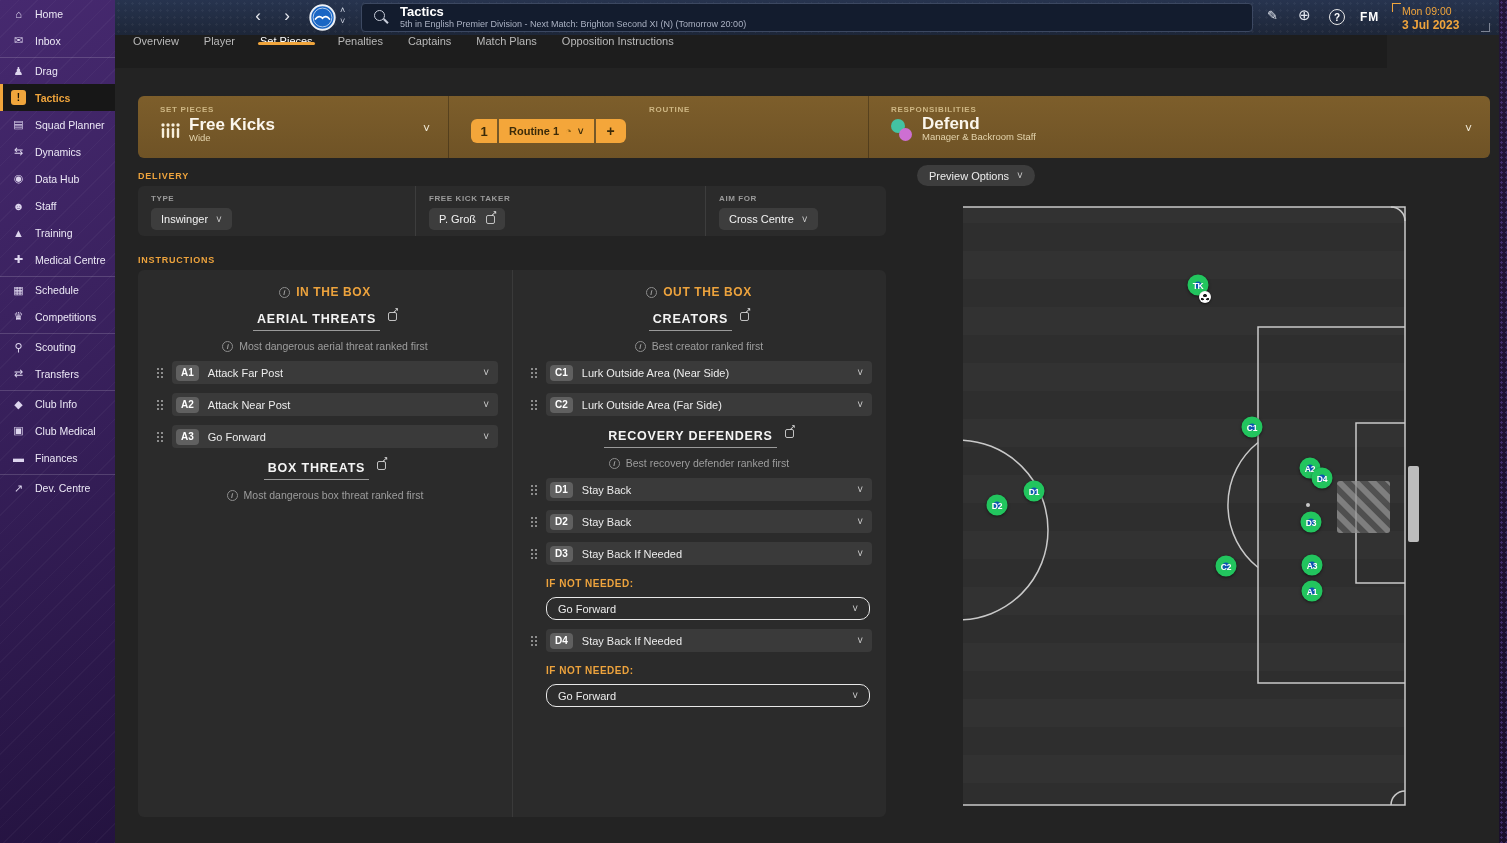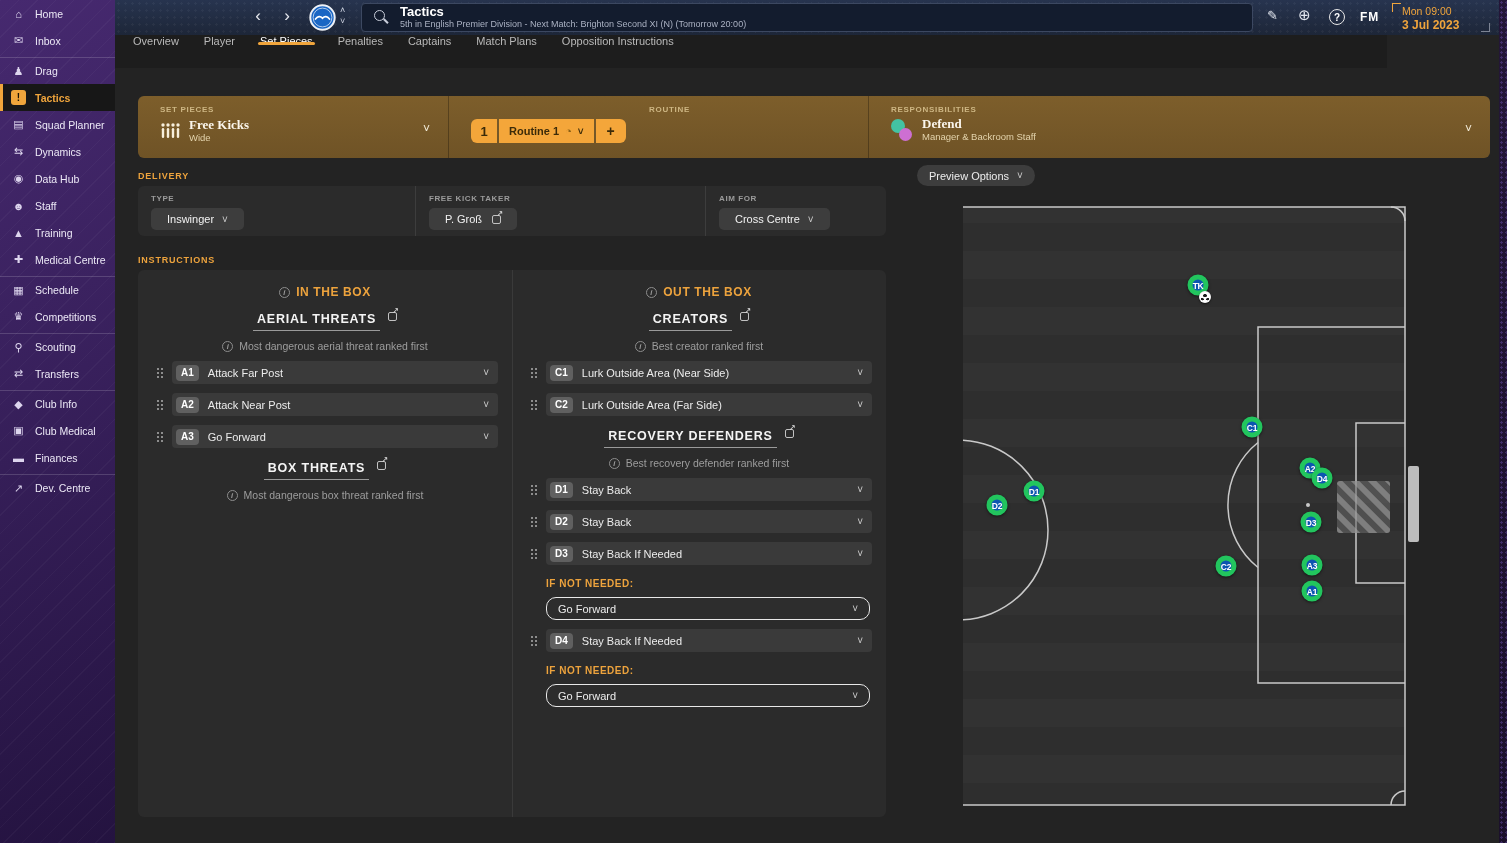--- a/index.html
+++ b/index.html
@@ -52,21 +52,21 @@
   .spbar { position:absolute; left:138px; top:96px; width:1352px; height:62px; border-radius:6px; display:flex;
     background:linear-gradient(#7d5e2b,#6f5326); }
   .sp-sec { position:relative; padding:9px 0 0 22px; }
   .sp-sec + .sp-sec { border-left:1px solid rgba(0,0,0,.28); }
   .sp-label { font-size:8px; font-weight:bold; letter-spacing:.7px; color:#cdb683; }
   .sec-pieces { width:310px; cursor:pointer; }
   .sec-scenario { width:304px; }
   .sec-routine { width:420px;text-align:center; }
   .sec-resp { flex:1; cursor:pointer; }
   .sp-main { display:flex; align-items:center; gap:9px; margin-top:4px; }
-  .sp-name { font-size:13px; font-weight:bold; color:#fbf6ec; line-height:14px;font-family:Liberation Serif, serif; }
+  .sp-name { font-size:17px; font-weight:bold; color:#fbf6ec; line-height:14px; }
   .sp-sub { font-size:9.5px; color:#e3d3ac; line-height:11px; }
   .sp-chev { position:absolute; right:18px; top:26px; color:#f3ecd9; font-size:12px; }
   .toggle { display:flex; border-radius:4px; overflow:hidden; margin-top:5px; width:max-content; cursor:pointer; }
   .t-def { background:#867455; color:#f6efdd; padding:4px 13px; font-size:11px; }
   .t-att { background:#f4a63a; color:#402e0a; padding:4px 13px; font-size:11px; font-weight:bold; }
   .routine-group { display:flex; gap:2px; margin-top:5px; width:max-content; }
   .r-num { width:26px; height:24px; background:#f4a63a; border-radius:6px 0 0 6px; display:flex; align-items:center; justify-content:center; color:#3c2b09; font-weight:bold; font-size:13px; }
   .r-pill { height:24px; background:#f4a63a; display:flex; align-items:center; gap:6px; padding:0 10px; color:#3c2b09; font-size:11px; font-weight:bold; cursor:pointer; }
   .r-usage { color:#8a5f14; font-size:11px; }
   .r-chev { font-size:10px; }
@@ -77,21 +77,21 @@
   .resp-ic .rc2 { position:absolute; right:1px; bottom:0; width:13px; height:13px; border-radius:50%; background:#cd6fd2; }
 
   
   .sec-label { position:absolute; font-size:9px; font-weight:bold; letter-spacing:.8px; color:#eda33d; }
   .panel { position:absolute; background:#2b2b2b; border-radius:6px; }
   .delivery-panel { left:138px; top:186px; width:748px; height:50px; display:flex;gap:30px; }
   .dcol { position:relative; padding:8px 0 0 13px; }
   .dcol + .dcol { border-left:1px solid #3d3d3d; }
   .dc1 { width:247px; } .dc2 { width:260px; } .dc3 { flex:1; }
   .dlbl { font-size:8px; font-weight:bold; letter-spacing:.6px; color:#9b9b9b; }
-  .dd-btn { margin-top:5px; height:22px; background:#3d3d3d; border-radius:5px; display:inline-flex; align-items:center; gap:8px; padding:0 16px; font-size:11px; color:#f2f2f2; cursor:pointer; }
+  .dd-btn { margin-top:5px; height:22px; background:#3d3d3d; border-radius:5px; display:inline-flex; align-items:center; gap:8px; padding:0 10px; font-size:11px; color:#f2f2f2; cursor:pointer; }
   .dd-chev { font-size:10px; color:#cfcfcf; }
 
   .ext { position:relative; display:inline-block; width:9px; height:9px; border:1px solid #c2c2c2; border-radius:2px; margin-left:2px; }
   .ext .ea { position:absolute; right:-3px; top:-6px; font-size:8px; color:#e2e2e2; line-height:8px; }
 
   .instructions-panel { left:138px; top:270px; width:748px; height:547px; }
   .iv-divider { position:absolute; left:374px; top:0; bottom:0; width:1px; background:#3a3a3a; }
   .icol { position:absolute; top:0; width:374px; }
   .icol-left { left:0; } .icol-right { left:374px; }
   .col-head { display:flex; justify-content:center; align-items:center; gap:6px; margin-top:15px; font-size:12px; font-weight:bold; letter-spacing:.6px; color:#eda33d; }
@@ -108,21 +108,21 @@
   .row-chev { font-size:10px; color:#cfcfcf; }
   .dropzone { margin:11px 14px 0 34px; height:33px; background:#353535; border-radius:4px; display:flex; align-items:center; justify-content:center; font-size:11px; color:#d6d6d6; }
   .ifnot-lbl { margin:13px 14px 0 34px; font-size:10px; font-weight:bold; letter-spacing:.5px; color:#eda33d; }
   .ifnot-select { margin:8px 16px 0 34px; height:23px; border:1.5px solid #e8e8e8; border-radius:10px; background:#2d2d2d; display:flex; align-items:center; padding:0 11px; gap:8px; cursor:pointer; }
   .ifnot-select .row-lbl { font-size:11px; }
 
   .preview-btn { position:absolute; left:917px; top:165px; height:21px; background:#3d3d3d; border-radius:11px; display:flex; align-items:center; gap:8px; padding:0 12px; font-size:11px; color:#ececec; cursor:pointer; }
 
   
   .pitch { position:absolute; left:963px; top:195px; width:457px; height:630px; }
-  .marker { position:absolute; width:21px; height:21px; border-radius:50%; background:#0d55b0; border:5px solid #22c55e; color:#fff; font-size:8.5px; font-weight:bold; letter-spacing:-.3px; display:flex; align-items:center; justify-content:center; transform:translate(-50%,-50%); box-shadow:0 1px 3px rgba(0,0,0,.55); cursor:grab; z-index:5; }
+  .marker { position:absolute; width:21px; height:21px; border-radius:50%; background:#0d55b0; border:7px solid #22c55e; color:#fff; font-size:8.5px; font-weight:bold; letter-spacing:-.3px; display:flex; align-items:center; justify-content:center; transform:translate(-50%,-50%); box-shadow:0 1px 3px rgba(0,0,0,.55); cursor:grab; z-index:5; }
   .ball { position:absolute; left:242px; top:102px; width:12px; height:12px; border-radius:50%; transform:translate(-50%,-50%); z-index:6;
     background: radial-gradient(circle at 50% 38%, #1d1d1d 1.7px, transparent 1.9px),
                 radial-gradient(circle at 28% 68%, #1d1d1d 1.2px, transparent 1.4px),
                 radial-gradient(circle at 72% 68%, #1d1d1d 1.2px, transparent 1.4px),
                 radial-gradient(#ffffff 55%, #cfcfcf 100%);
     box-shadow:0 1px 2px rgba(0,0,0,.6); }
   .scroll-thumb { position:absolute; left:445px; top:271px; width:11px; height:76px; background:#bdbdbd; border-radius:2px; cursor:pointer; z-index:7; }
 
   .right-strip { position:absolute; right:0; top:0; width:8px; height:843px; z-index:25;
     background: radial-gradient(rgba(158,120,255,.25) 1px, transparent 1.2px), linear-gradient(#241638,#1b102b);

